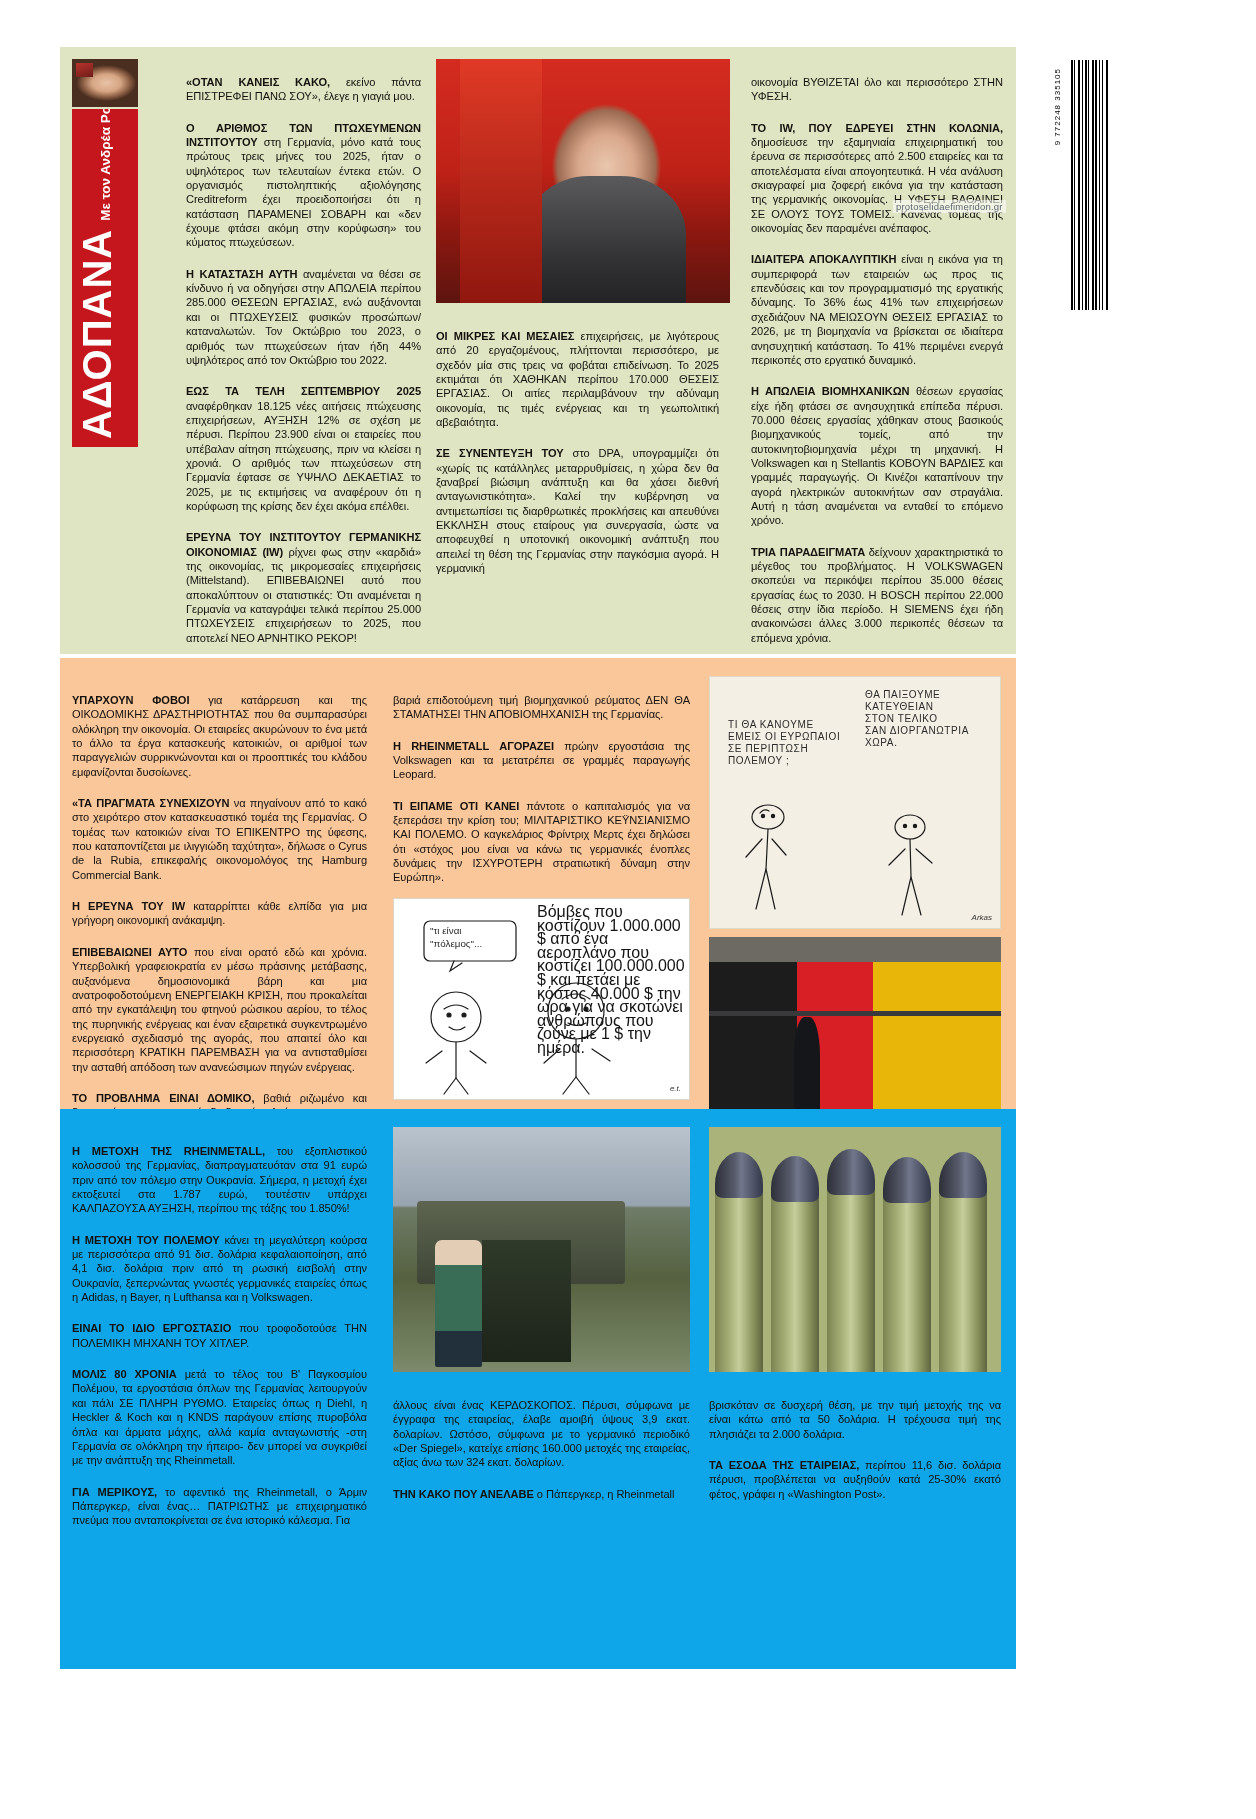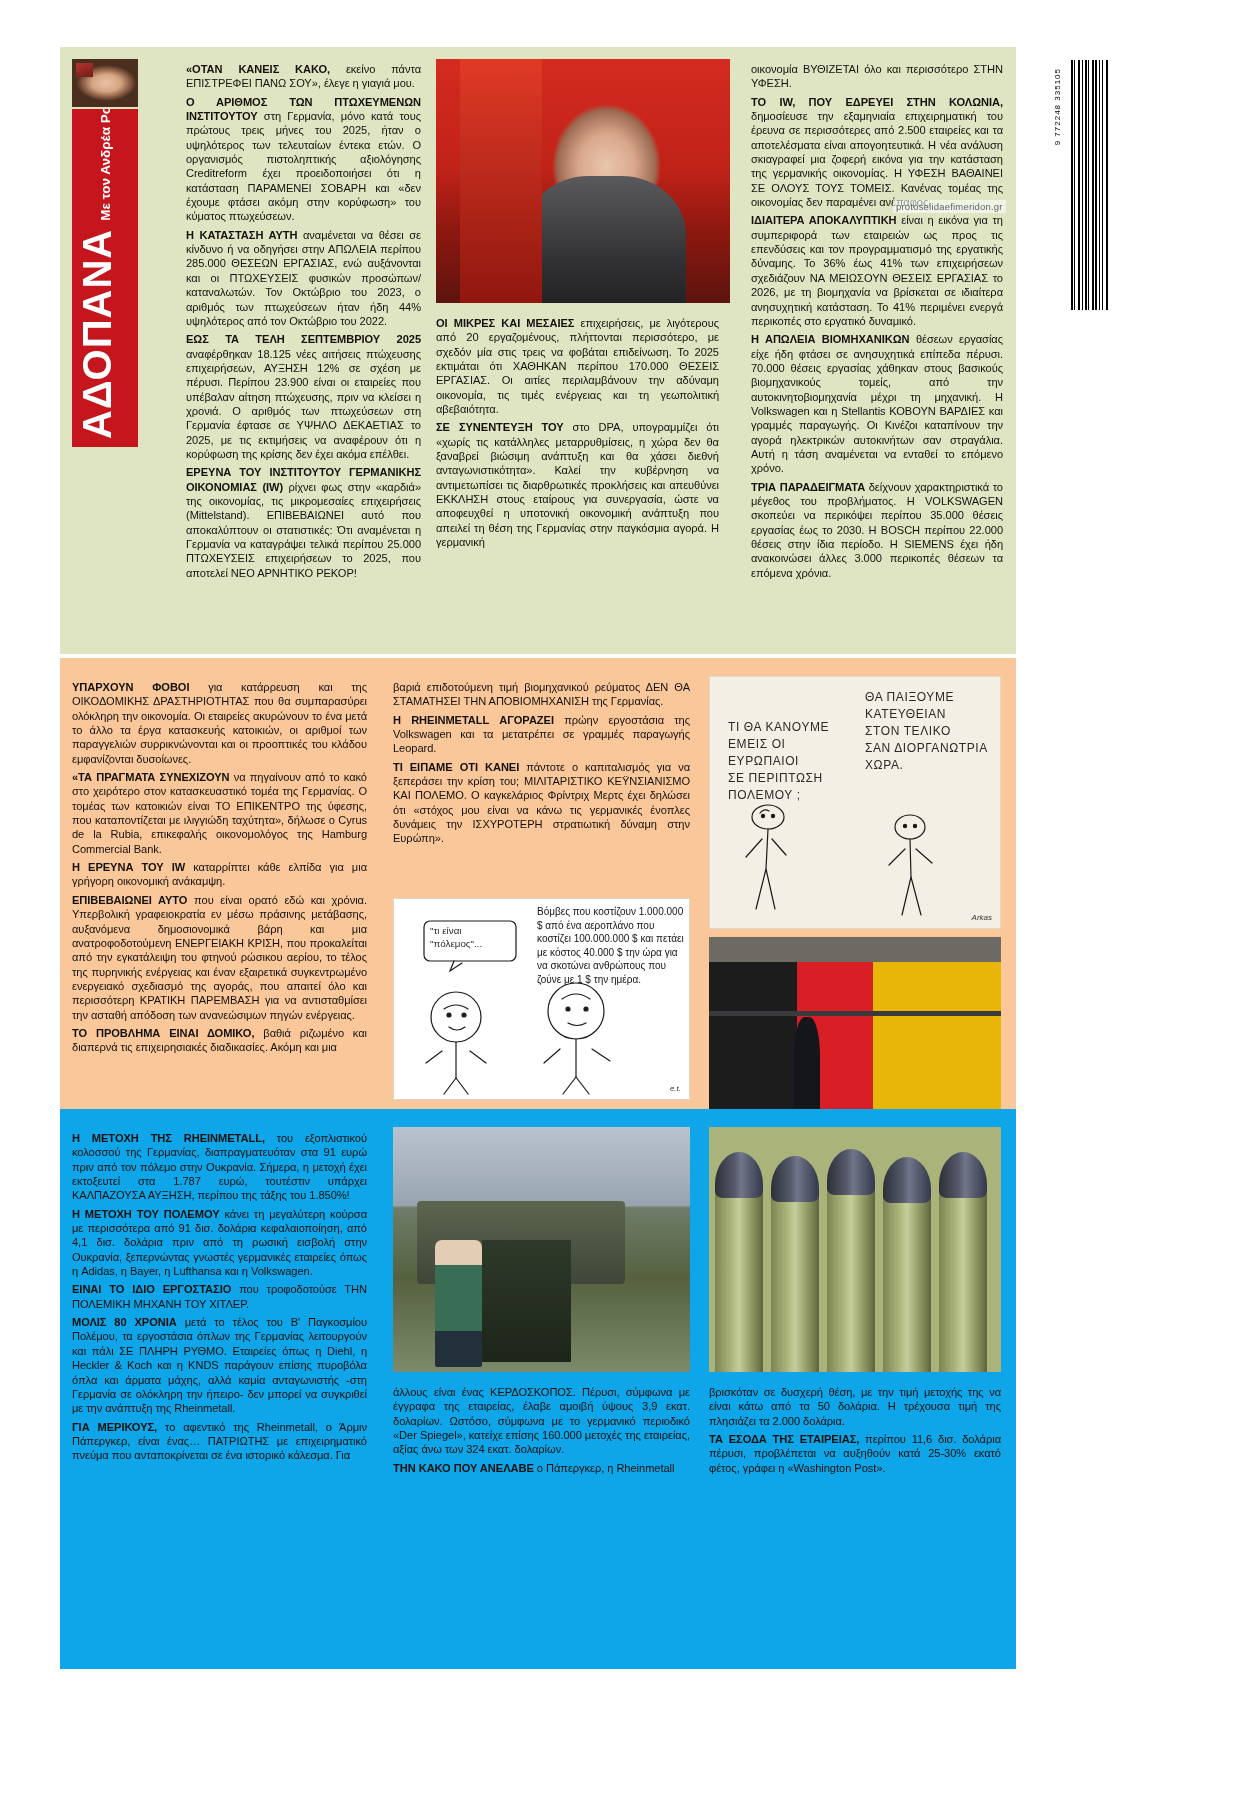--- a/index.html
+++ b/index.html
@@ -29,21 +29,21 @@
     background:#fac79b;
   }
   .sec-green-bot {
     position:absolute; left:0; top:1062px;
     width:956px; height:560px;
     background:#0ea5e9;
   }
 
   
   .col { position:absolute; text-align:justify; }
-  .col p { margin:4px 0 0 0; }
+  .col p { margin:17px 0 0 0; }
 
   .body-text {
     font-size:11.1px;
     line-height:14.35px;
     color:#14110d;
     letter-spacing:-0.05px;
     text-align:justify;
     hyphens:auto;
   }
   .body-text b { font-weight:bold; }
@@ -152,22 +152,22 @@
     position:absolute;
     left:649px; top:18px;
     width:292px; height:253px;
     background:#f4efe4;
     border:1px solid #e0d9c8;
     overflow:hidden;
   }
   .hand-text {
     position:absolute;
     font-family:"Liberation Sans", sans-serif;
-    font-size:12px;
-    line-height:17px;
+    font-size:10px;
+    line-height:12px;
     color:#2a2a2a;
     letter-spacing:0.6px;
     white-space:pre-line;
     text-align:left;
   }
   .hand-text.small { font-size:9.8px; line-height:12.6px; }
   .sig {
     position:absolute; right:8px; bottom:6px;
     font-size:8px; font-style:italic; color:#333;
   }
@@ -178,21 +178,21 @@
     left:333px; top:240px;
     width:297px; height:202px;
     background:#ffffff;
     border:1px solid #ddd6c6;
     overflow:hidden;
   }
   .bomb-box {
     position:absolute;
     left:477px; top:247px;
     width:152px; height:120px;
-    font-size:10px;
+    font-size:16px;
     line-height:13.6px;
     color:#141414;
   }
 
   
   .photo-flag {
     position:absolute;
     left:649px; top:279px;
     width:292px; height:177px;
     background:linear-gradient(90deg,#1c1c1c 0%, #1c1c1c 30%, #d81f26 30%, #d81f26 56%, #e8b509 56%, #e8b509 100%);

